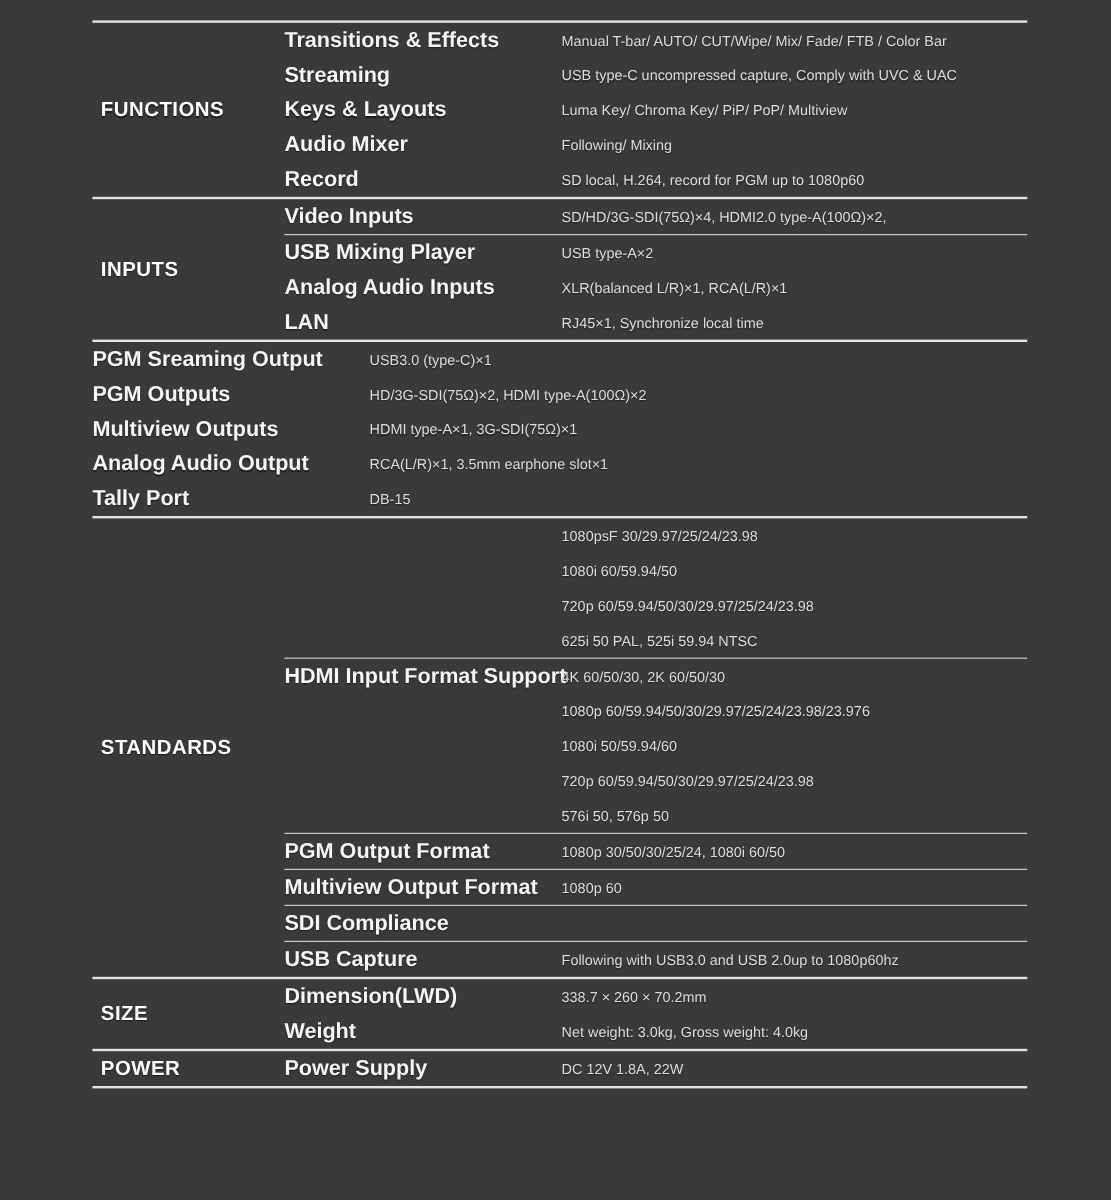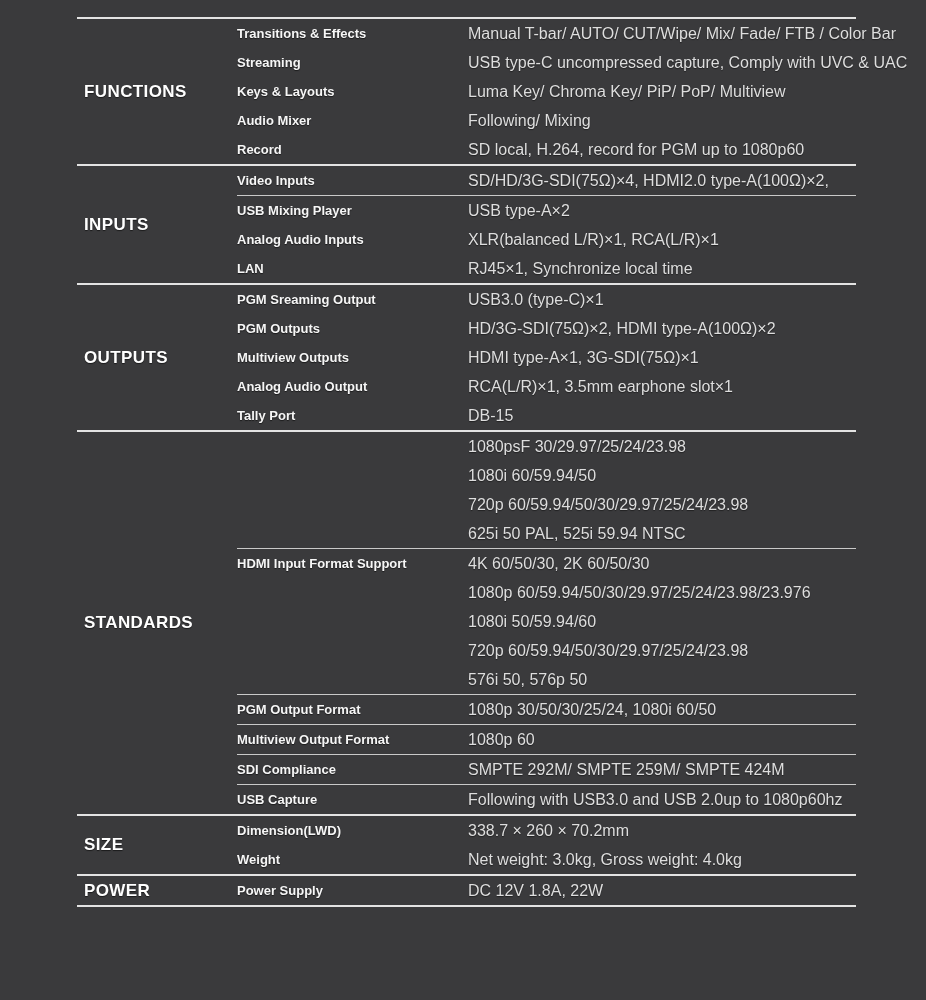--- a/index.html
+++ b/index.html
@@ -44,27 +44,27 @@
   }
   .row {
     display: flex;
     align-items: center;
     height: 29px;
   }
   .spec-label {
     width: 231px;
     flex: 0 0 231px;
     font-weight: bold;
-    font-size: 13px;
+    font-size: 18px;
     color: #f6f6f6;
     text-shadow: 0 1px 1px rgba(0,0,0,0.55);
     white-space: nowrap;
   }
   .spec-value {
-    font-size: 16px;
+    font-size: 12px;
     color: #dedede;
     text-shadow: 0 1px 1px rgba(0,0,0,0.45);
     white-space: nowrap;
   }
 </style>
 </head>
 <body>
 
 <div class="spec-table">
 
@@ -120,23 +120,20 @@
         </div>
         <div class="row">
           <div class="spec-label">LAN</div>
           <div class="spec-value">RJ45×1, Synchronize local time</div>
         </div>
       </div>
     </div>
   </div>
 
   <div class="section">
-    <div class="cat-cell">
-      <span class="cat-label">OUTPUTS</span>
-    </div>
     <div class="section-body">
       <div class="group">
         <div class="row">
           <div class="spec-label">PGM Sreaming Output</div>
           <div class="spec-value">USB3.0 (type-C)×1</div>
         </div>
         <div class="row">
           <div class="spec-label">PGM Outputs</div>
           <div class="spec-value">HD/3G-SDI(75Ω)×2, HDMI type-A(100Ω)×2</div>
         </div>
@@ -209,21 +206,20 @@
       </div>
       <div class="group">
         <div class="row">
           <div class="spec-label">Multiview Output Format</div>
           <div class="spec-value">1080p 60</div>
         </div>
       </div>
       <div class="group">
         <div class="row">
           <div class="spec-label">SDI Compliance</div>
-          <div class="spec-value">SMPTE 292M/ SMPTE 259M/ SMPTE 424M</div>
         </div>
       </div>
       <div class="group">
         <div class="row">
           <div class="spec-label">USB Capture</div>
           <div class="spec-value">Following with USB3.0 and USB 2.0up to 1080p60hz</div>
         </div>
       </div>
     </div>
   </div>

